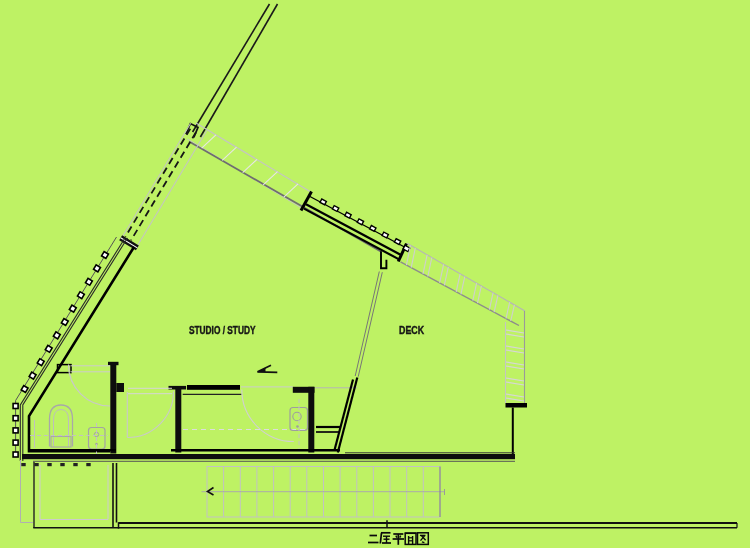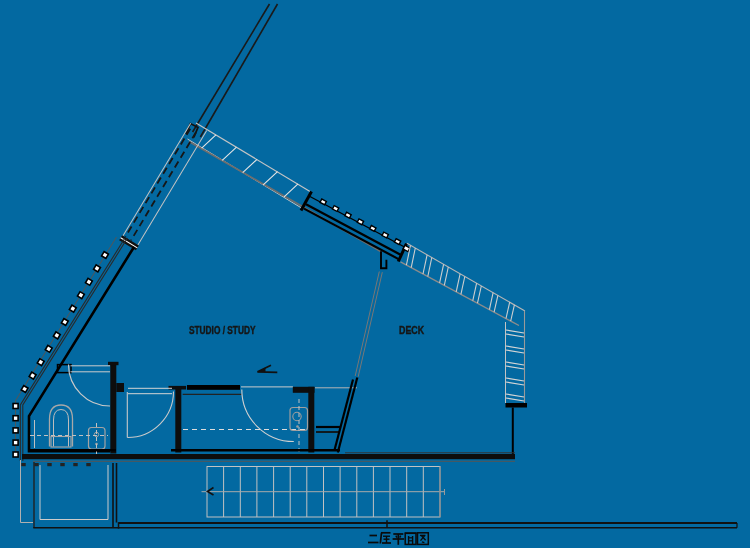--- a/index.html
+++ b/index.html
@@ -1,15 +1,15 @@
 <!DOCTYPE html>
 <html><head><meta charset="utf-8">
 <style>
 html,body{margin:0;padding:0;background:#ffffff;}
-#c{position:relative;width:750px;height:548px;background:#0369a1;overflow:hidden;}
+#c{position:relative;width:750px;height:548px;background:#bef264;overflow:hidden;}
 </style></head>
 <body>
 <div id="c">
 <svg width="750" height="548" viewBox="0 0 750 548" shape-rendering="auto">
 <line x1="269.5" y1="4" x2="192.6" y2="132" stroke="#1a1a1a" stroke-width="1.6"></line>
 <line x1="277.5" y1="4" x2="200.4" y2="137" stroke="#1a1a1a" stroke-width="1.6"></line>
 <polyline points="185.9,134.2 190.4,123.6 198.0,127.4 193.8,137.3" stroke="#111" stroke-width="1.7" fill="none"></polyline>
 <line x1="196" y1="123" x2="310" y2="191.5" stroke="#c4c4c4" stroke-width="1.2"></line>
 <line x1="187.5" y1="139" x2="301.5" y2="208" stroke="#c4c4c4" stroke-width="1.0"></line>
 <line x1="189" y1="141.5" x2="381.2" y2="251.8" stroke="#6e6e6e" stroke-width="1.7"></line>

